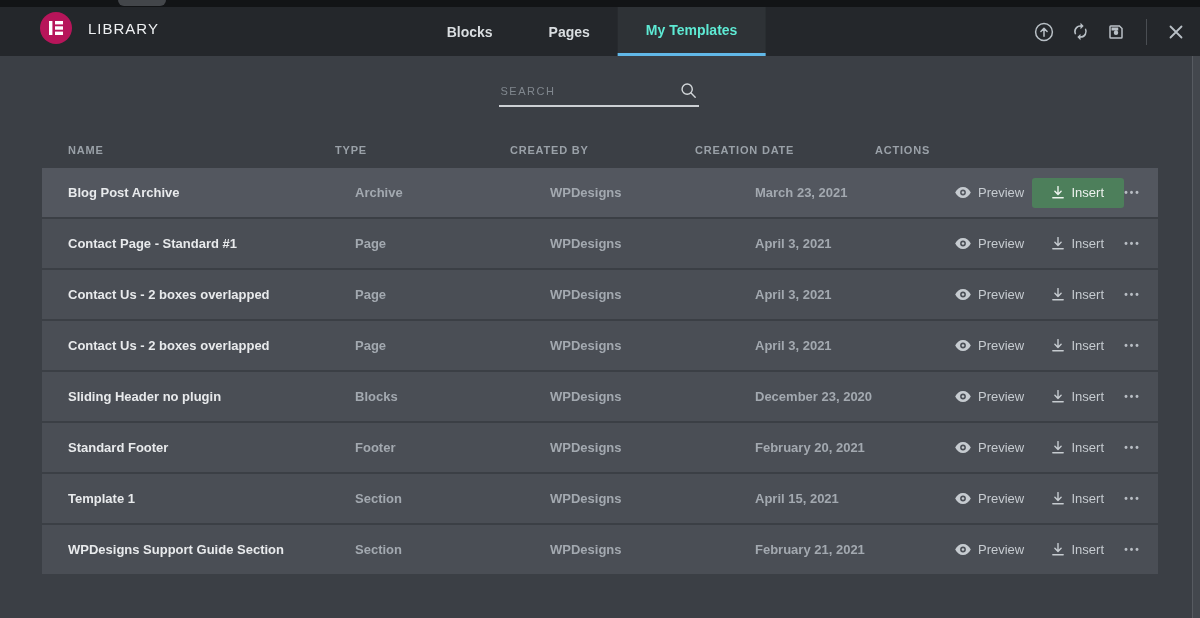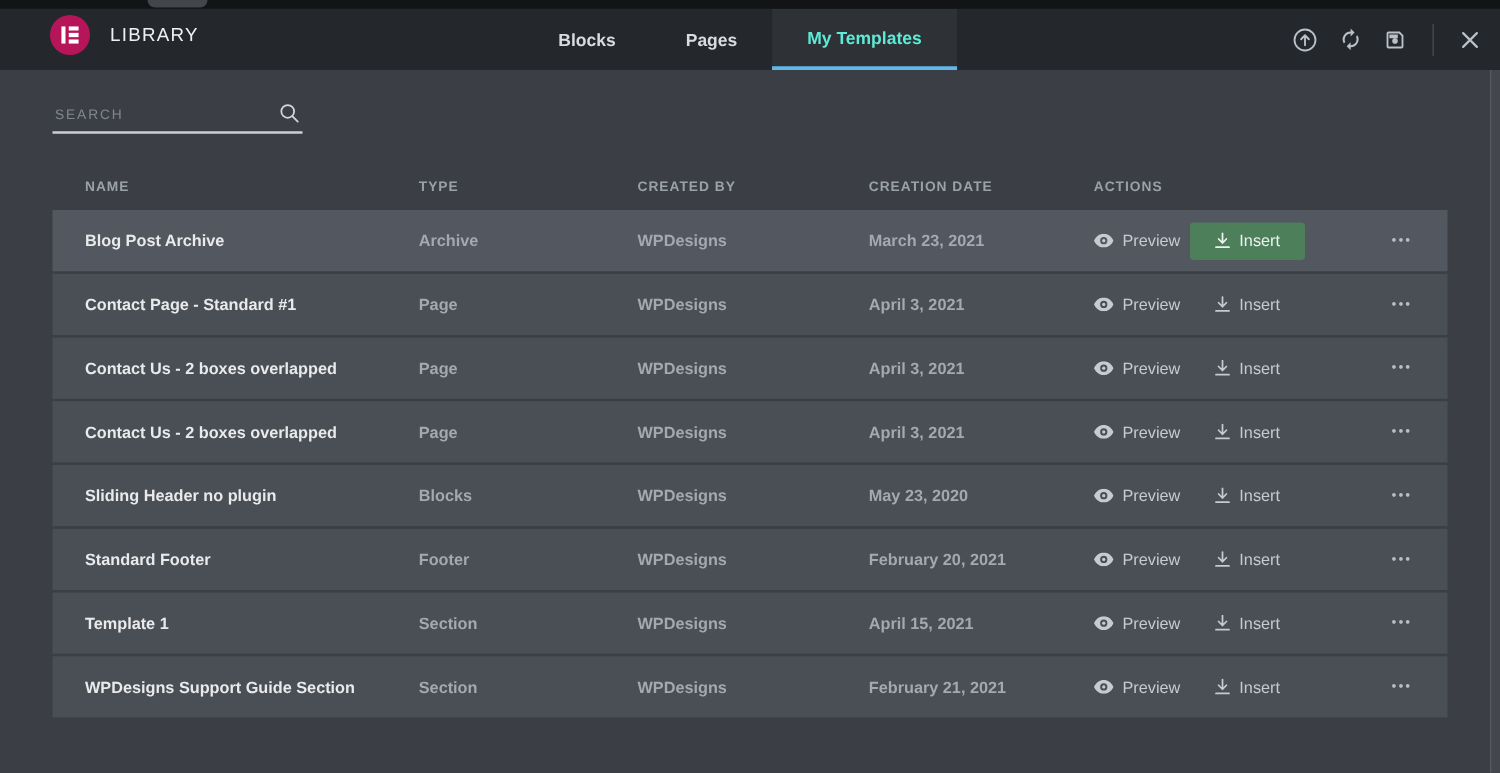--- a/index.html
+++ b/index.html
@@ -46,21 +46,21 @@
   .topbar-icons {
     position:absolute; right:16px; top:7px; height:49px;
     display:flex; align-items:center; gap:17px; z-index:14; color:#b9c0c6;
   }
   .tbicon { display:flex; align-items:center; cursor:pointer; }
   .tb-divider { width:1px; height:26px; background:#4a4e53; margin:0 4px; }
 
   
   .content { padding:78px 42px 0 42px; }
 
-  .search-row { display:flex; justify-content:flex-start; margin-bottom:25px; padding-right:3px;text-decoration:underline; }
+  .search-row { display:flex; justify-content:center; margin-bottom:25px; padding-right:3px;text-decoration:underline; }
   .search-box { position:relative; width:200px; }
   .search-input {
     width:100%; background:transparent; border:none; outline:none;
     border-bottom:2px solid #ccd0d4;
     color:#dfe2e5; font-size:12px; letter-spacing:1px;
     padding:6px 26px 7px 2px;
     font-family:"Liberation Sans", sans-serif;
   }
   .search-input::placeholder { color:#80878e; font-size:11px; letter-spacing:1.5px; }
   .search-icon-wrap { position:absolute; right:2px; top:4px; color:#d2d6d9; }
@@ -68,21 +68,21 @@
   
   .grid-cols {
     display:grid;
     grid-template-columns:267px 175px 185px 180px 1fr;
     padding-left:26px; align-items:center;
   }
   .thead {
     height:36px; font-size:11px; font-weight:700;
     color:#9aa1a8; letter-spacing:.8px; text-transform:uppercase;
   }
-  .row { height:49px; margin-bottom:2px; background:#4a4e55; }
+  .row { height:49px; margin-bottom:2px; background:#4a4e55;gap:20px; }
   .row.highlight { background:#53575f; }
   .cell.name { font-size:13px; font-weight:700; color:#e8eaec; }
   .cell.muted { font-size:13px; color:#a3a9b0;font-weight:bold; }
 
   .cell.actions { display:flex; align-items:center; padding-right:28px; }
   .action { display:inline-flex; align-items:center; gap:7px; font-size:13px; color:#c6cbd0; cursor:pointer; }
   .action.preview { min-width:68px; }
   .action.insert {
     width:92px; height:30px; justify-content:center; margin-left:8px; border-radius:3px;
   }
@@ -263,21 +263,21 @@
         <span>Insert</span>
       </span>
       <span class="more">•••</span>
     </div>
   </div>
 
   <div class="row grid-cols">
     <div class="cell name">Sliding Header no plugin</div>
     <div class="cell muted">Blocks</div>
     <div class="cell muted">WPDesigns</div>
-    <div class="cell muted">May 23, 2020</div>
+    <div class="cell muted">December 23, 2020</div>
     <div class="cell actions">
       <span class="action preview">
         <svg width="16" height="11" viewBox="0 0 16 11" fill="currentColor">
             <path fill-rule="evenodd" d="M8 0C4.7 0 1.9 2 .2 5.5 1.9 9 4.7 11 8 11s6.1-2 7.8-5.5C14.1 2 11.3 0 8 0zm0 8.4a2.9 2.9 0 1 1 0-5.8 2.9 2.9 0 0 1 0 5.8z"></path>
             <circle cx="8" cy="5.5" r="1.3"></circle>
           </svg>
         <span>Preview</span>
       </span>
       <span class="action insert">
         <svg width="12" height="13" viewBox="0 0 12 13">

